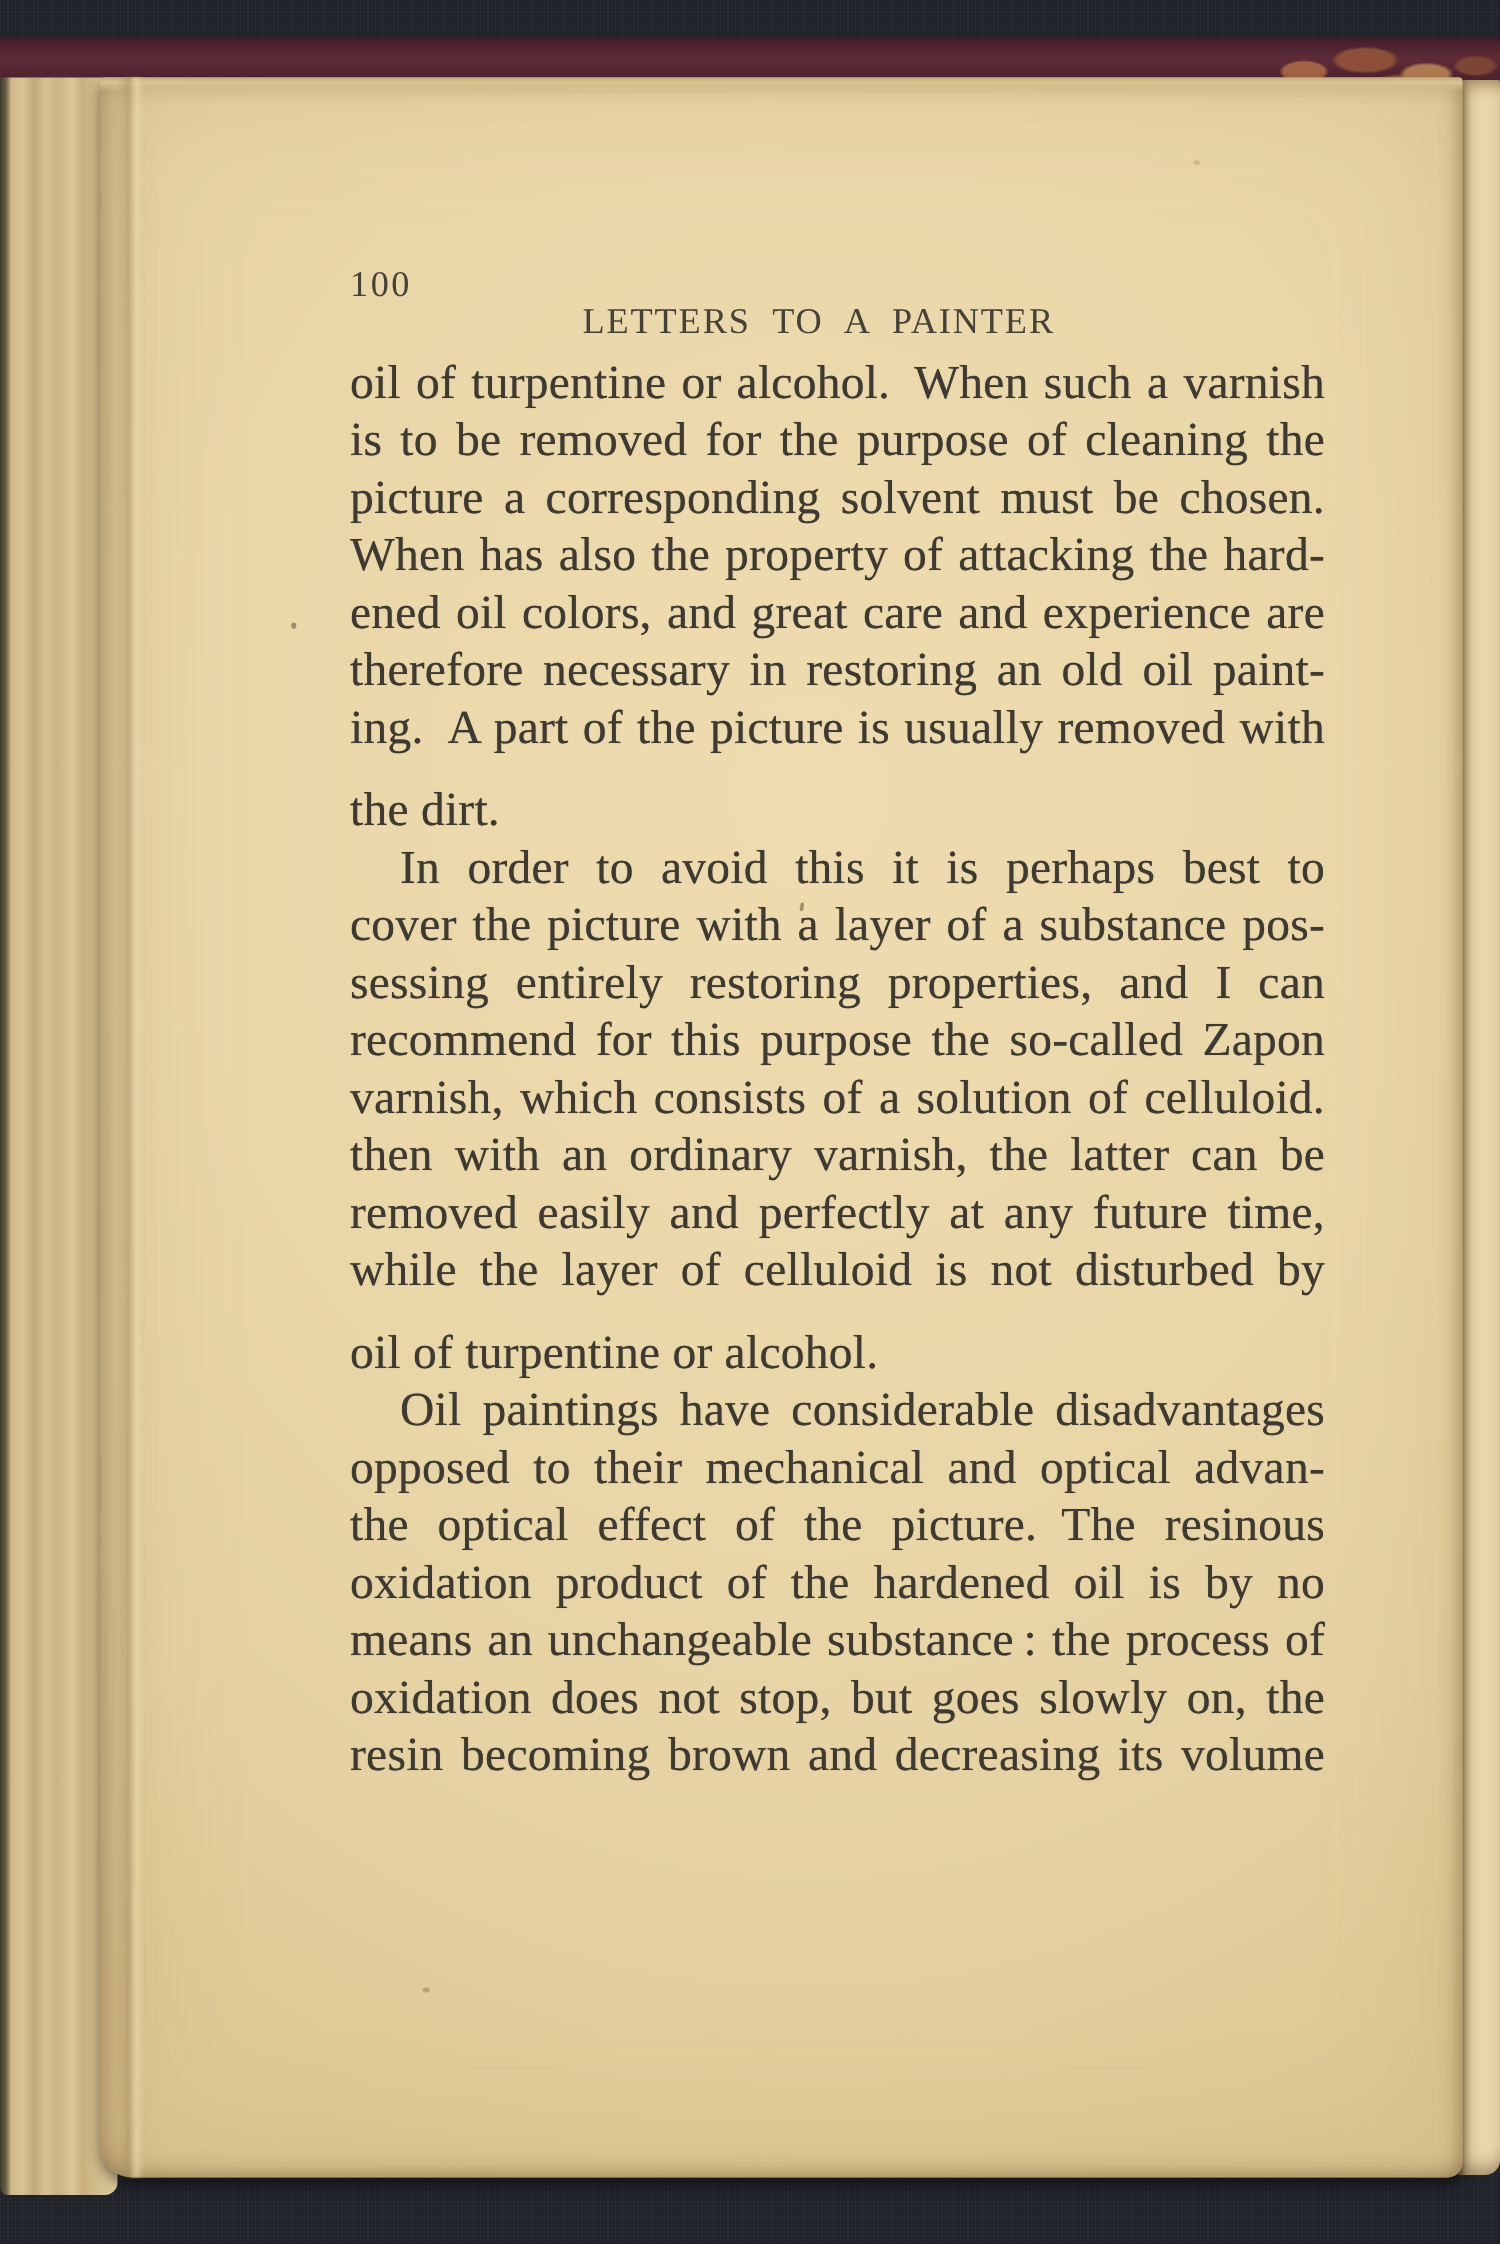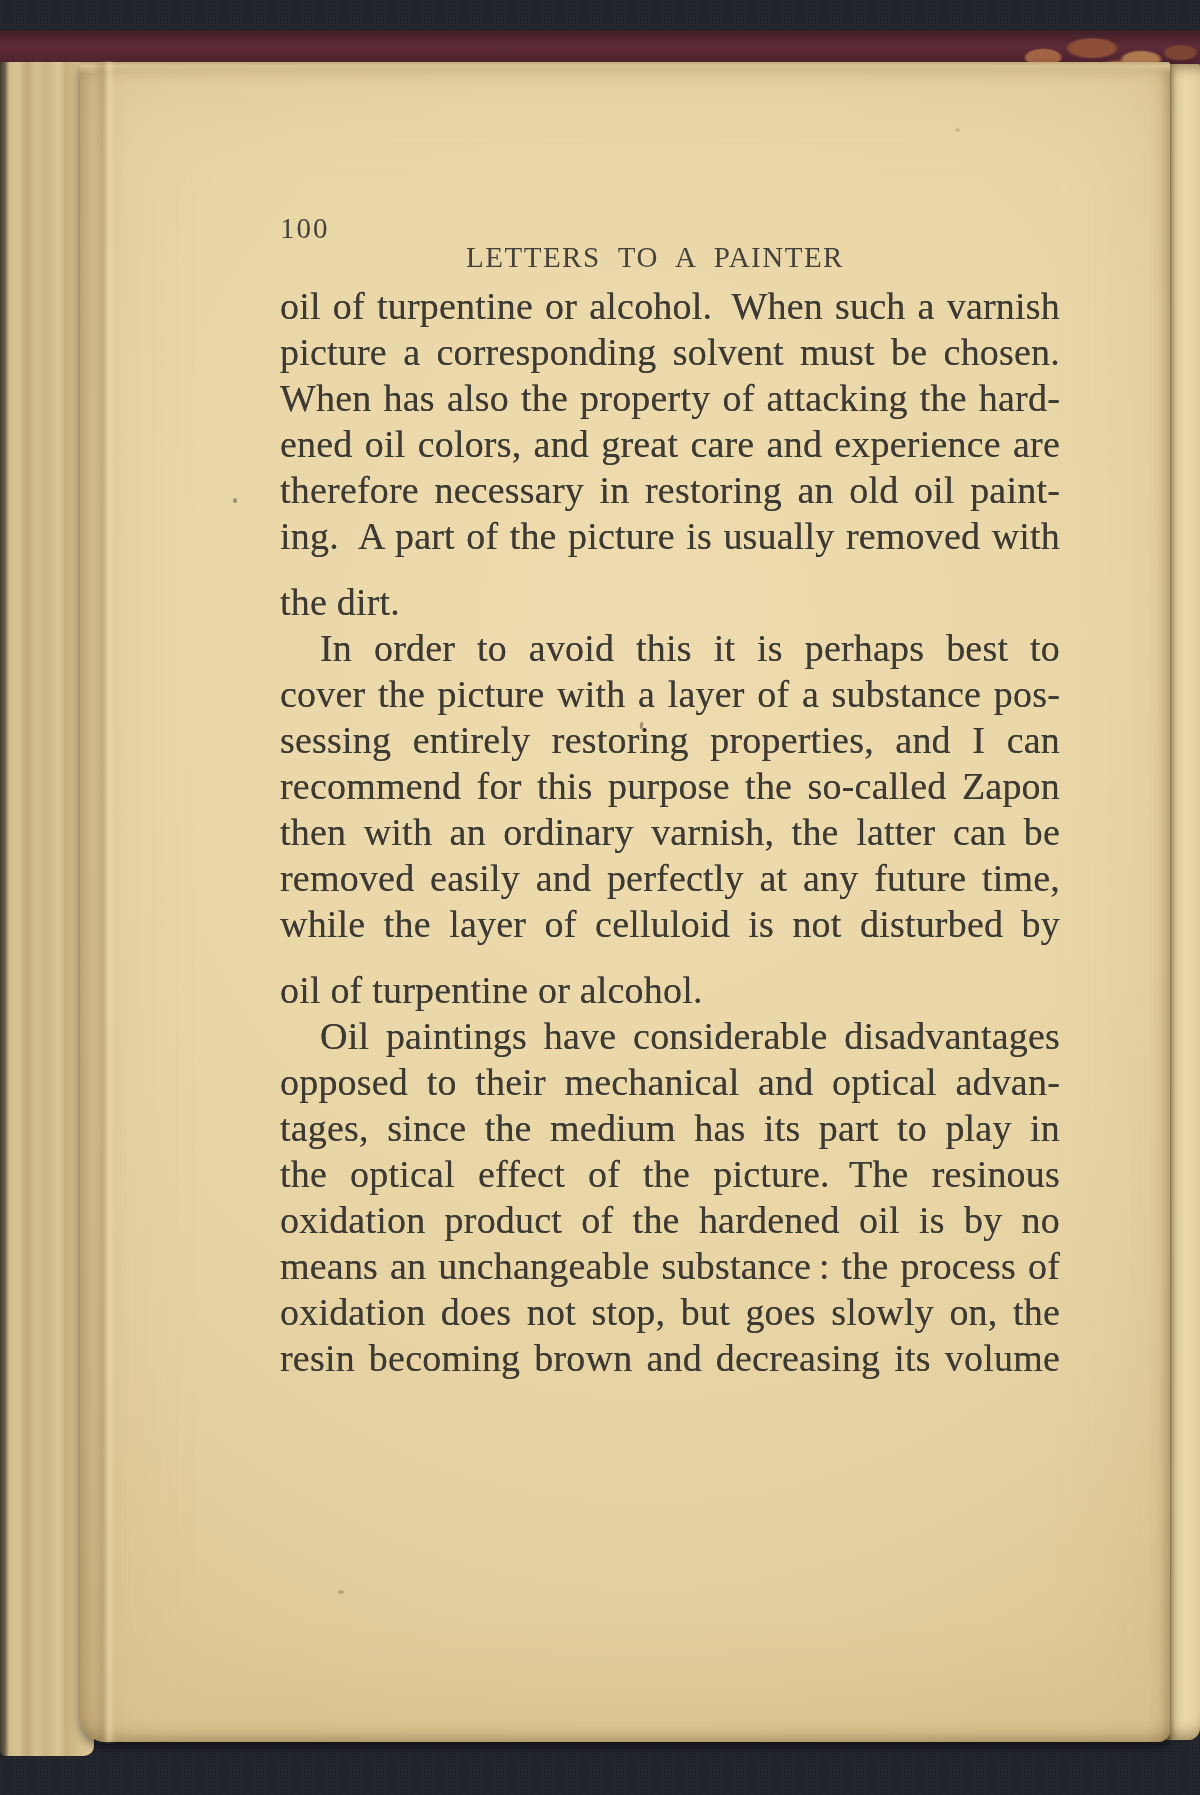--- a/index.html
+++ b/index.html
@@ -95,41 +95,42 @@
   <div class="page-stack"></div>
   <div class="facing-page"></div>
 
   <div class="page">
     <span class="pagenum">100</span>
     <span class="runhead">LETTERS TO A PAINTER</span>
 
     <div class="body-text">
       <div class="para flush-last">
           <div class="line">oil of turpentine or alcohol. When such a varnish</div>
+          <div class="line">is to be removed for the purpose of cleaning the</div>
           <div class="line">picture a corresponding solvent must be chosen.</div>
           <div class="line">When has also the property of attacking the hard-</div>
           <div class="line">ened oil colors, and great care and experience are</div>
           <div class="line">therefore necessary in restoring an old oil paint-</div>
           <div class="line">ing. A part of the picture is usually removed with</div>
           <div class="line">the dirt.</div>
         </div>
       <div class="para indent flush-last">
           <div class="line">In order to avoid this it is perhaps best to</div>
           <div class="line">cover the picture with a layer of a substance pos-</div>
           <div class="line">sessing entirely restoring properties, and I can</div>
           <div class="line">recommend for this purpose the so-called Zapon</div>
+          <div class="line">varnish, which consists of a solution of celluloid.</div>
           <div class="line">then with an ordinary varnish, the latter can be</div>
           <div class="line">removed easily and perfectly at any future time,</div>
           <div class="line">while the layer of celluloid is not disturbed by</div>
           <div class="line">oil of turpentine or alcohol.</div>
         </div>
       <div class="para indent">
           <div class="line">Oil paintings have considerable disadvantages</div>
           <div class="line">opposed to their mechanical and optical advan-</div>
-          <div class="line">tages, since the medium has its part to play in</div>
           <div class="line">the optical effect of the picture. The resinous</div>
           <div class="line">oxidation product of the hardened oil is by no</div>
           <div class="line">means an unchangeable substance : the process of</div>
           <div class="line">oxidation does not stop, but goes slowly on, the</div>
           <div class="line">resin becoming brown and decreasing its volume</div>
         </div>
     </div>
 
     <div class="speck s1"></div>
     <div class="speck s2"></div>

